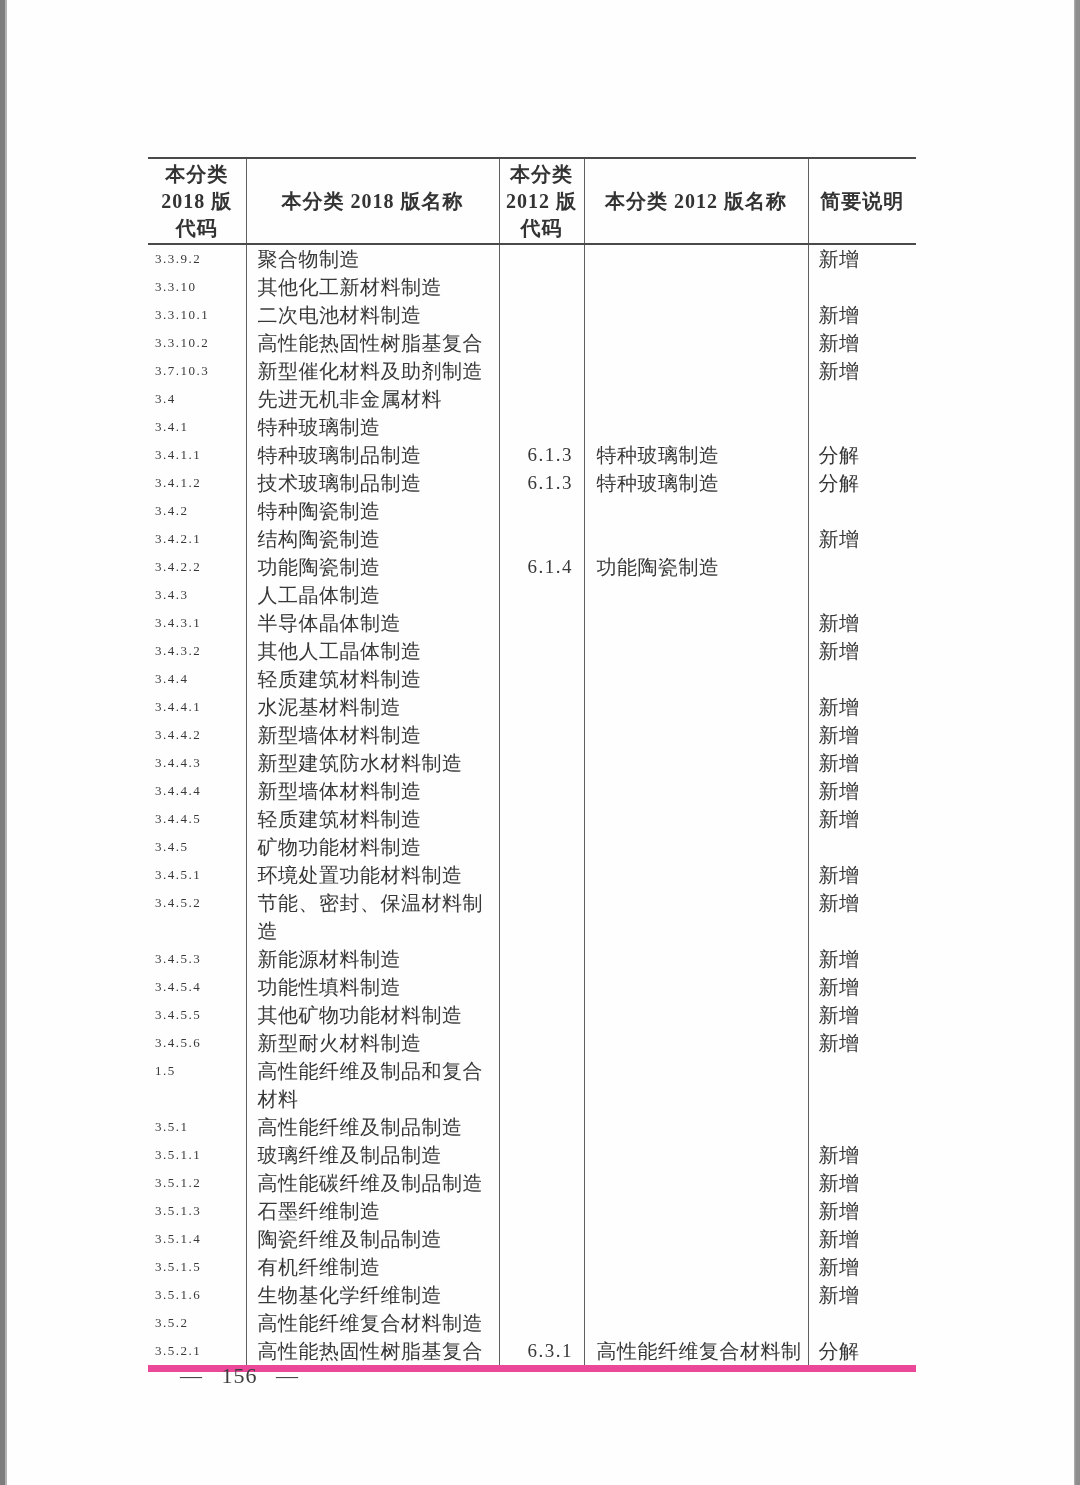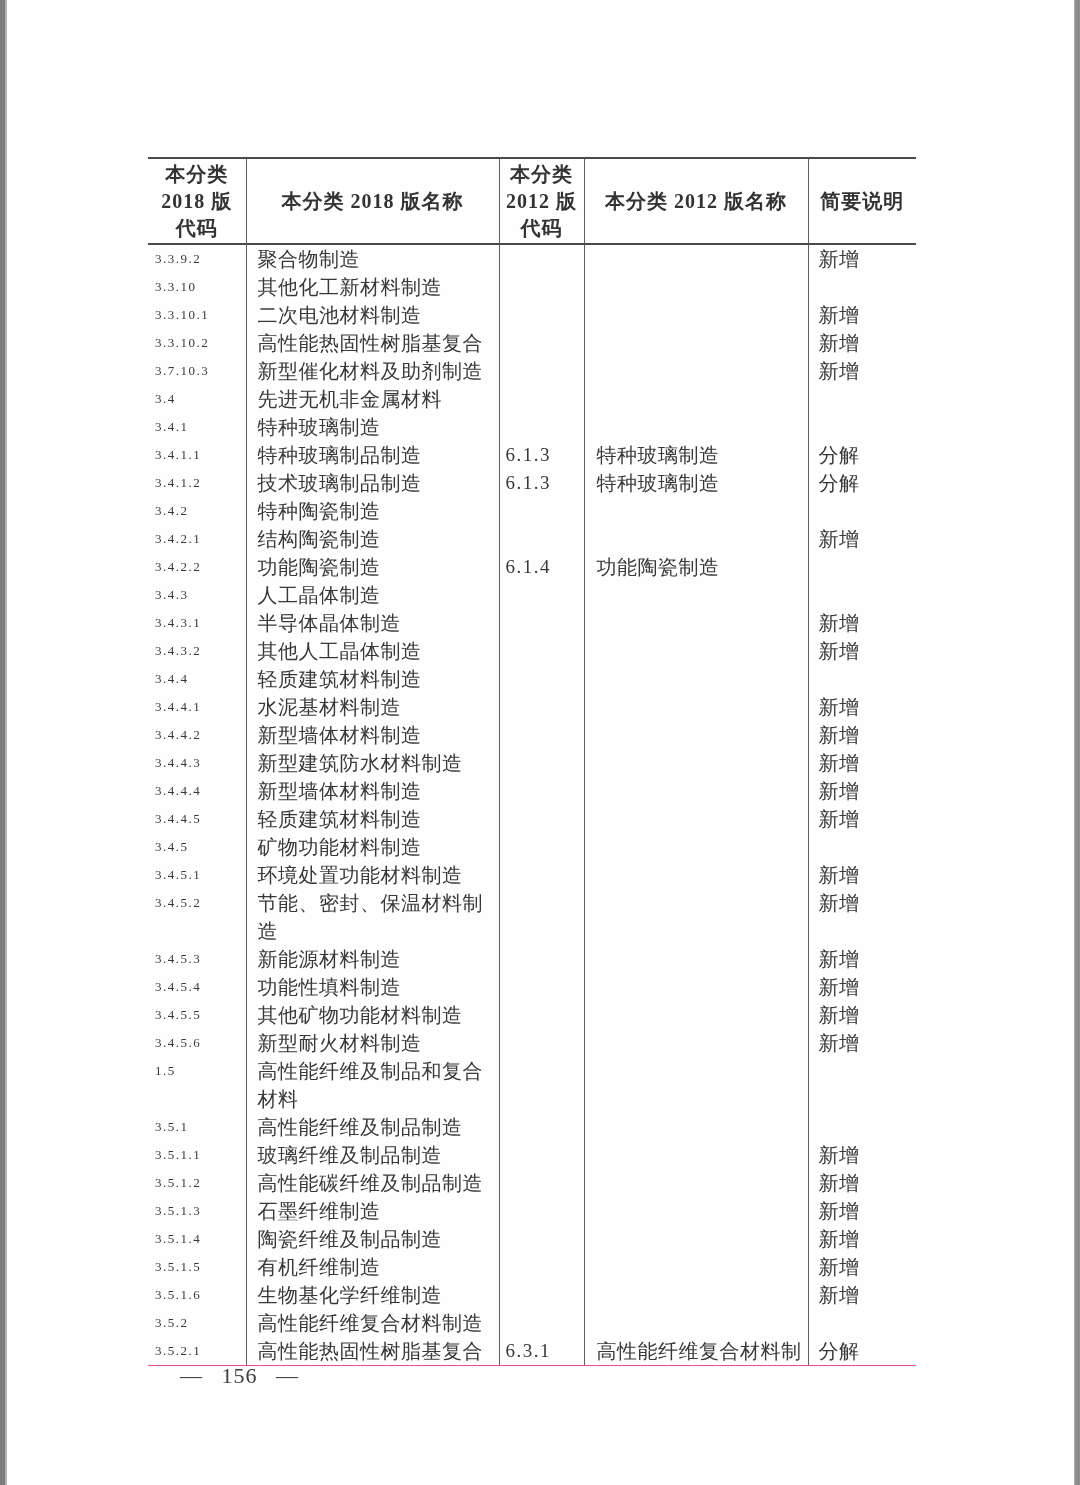--- a/index.html
+++ b/index.html
@@ -59,31 +59,31 @@
   }
   tbody td {
     height: 28px;
     font-size: 20px;
     line-height: 28px;
     vertical-align: top;
     white-space: pre-line;
     overflow: hidden;
   }
   tbody tr:last-child td {
-    border-bottom: 1px solid #ec4899;
+    border-bottom: 7px solid #ec4899;
   }
   td.code18 {
     padding-left: 7px;
     font-size: 13px;
     letter-spacing: 1.5px;
     white-space: nowrap;
   }
   td.name18 { padding-left: 11px; letter-spacing: 0.5px; }
   td.code12 {
-    padding-left: 6px;
+    padding-left: 28px;
     font-size: 19px;
     letter-spacing: 1.5px;
     white-space: nowrap;
   }
   td.name12 { padding-left: 12px; letter-spacing: 0.5px; }
   td.note   { padding-left: 10px; letter-spacing: 0.5px; margin-left: 44px; }
   .footer-pagenum {
     position: absolute;
     left: 180px;
     top: 1363px;

